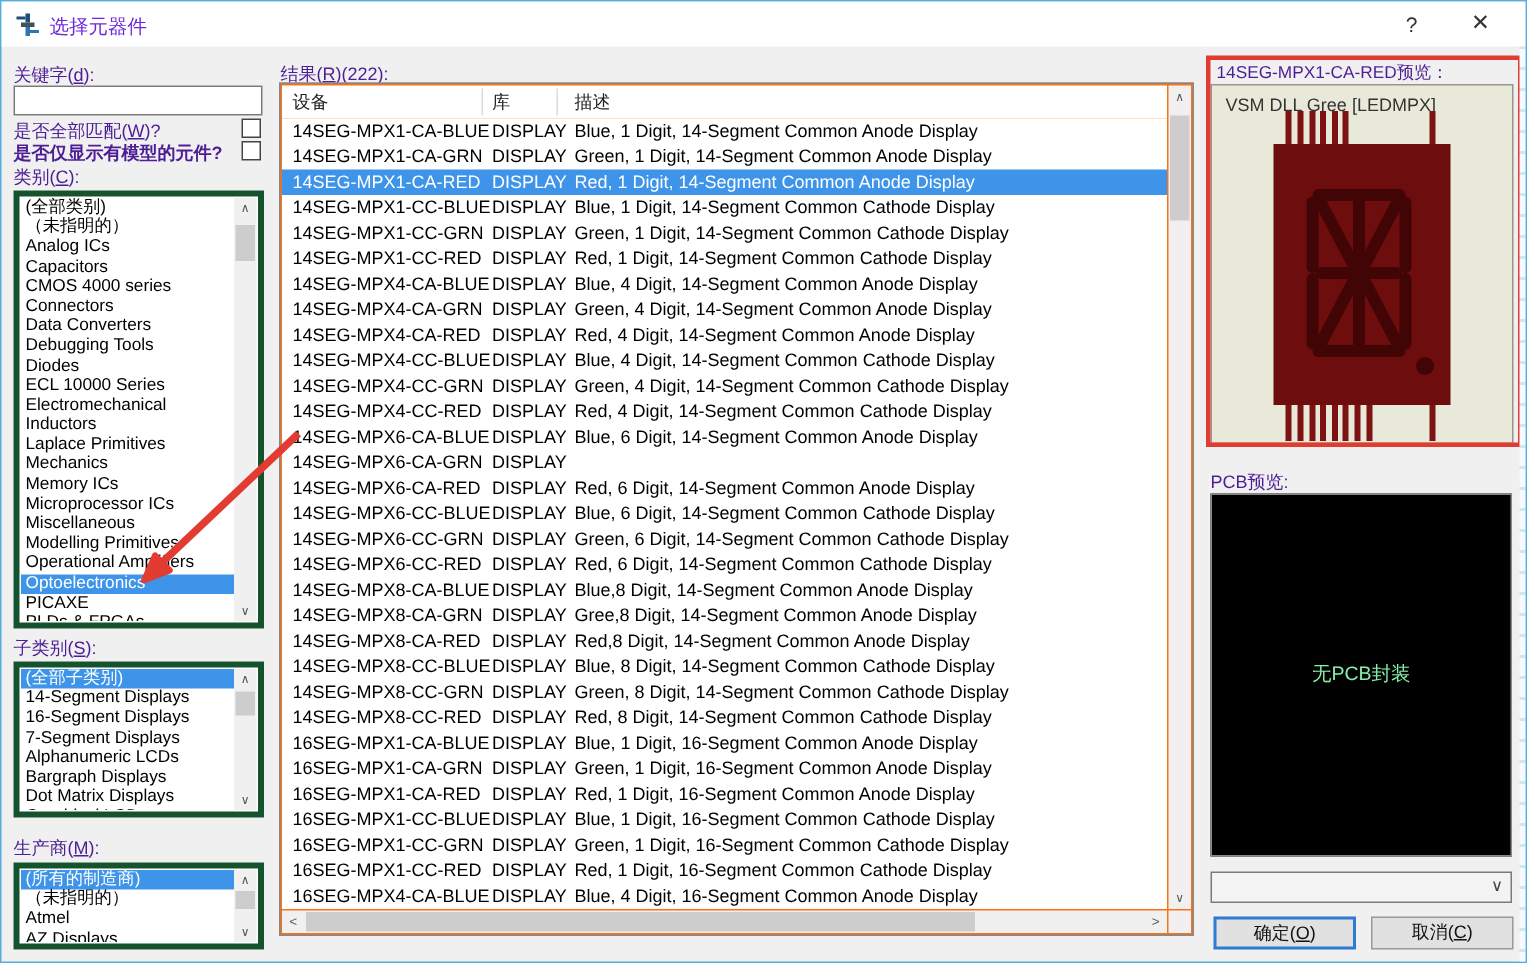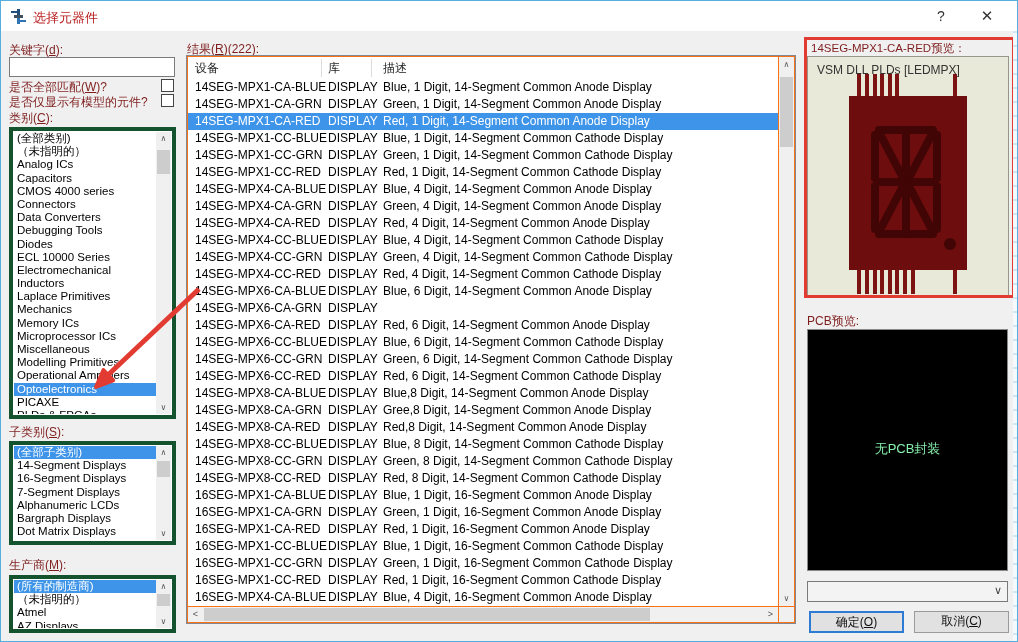--- a/index.html
+++ b/index.html
@@ -1,26 +1,26 @@
 <!DOCTYPE html>
 <html><head>
 <meta charset="utf-8">
 <style>
   * { margin:0; padding:0; box-sizing:border-box; }
   html,body { width:1018px; height:642px; }
   body { font-family:"Liberation Sans","DejaVu Sans",sans-serif; background:#f0f0f0; position:relative; overflow:hidden; }
   .abs { position:absolute; }
   .window { width:1018px; height:642px; background:#f0f0f0; border:1px solid #54aede; position:relative; overflow:hidden; }
   .titlebar { position:absolute; top:0; left:0; width:100%; height:30px; background:#ffffff; }
-  .title-text { position:absolute; left:32px; top:8px; font-size:13px; color:#b91c1c; }
+  .title-text { position:absolute; left:32px; top:8px; font-size:13px; color:#6d28d9; }
   .win-btn { position:absolute; top:0; height:30px; text-align:center; line-height:30px; font-size:14px; color:#333; }
   .help-btn { left:920px; width:40px; }
   .close-btn { left:962px; width:48px; font-size:15px; }
   .app-icon { position:absolute; left:9px; top:7px; width:17px; height:17px; }
-  .label { font-size:12px; color:#7f1d1d; white-space:nowrap; }
+  .label { font-size:12px; color:#4c1d95; white-space:nowrap; }
   .label u { text-decoration:underline; }
   .textinput { border:1px solid #7a7a7a; background:#fff; font-size:12px; padding:2px 4px; font-family:inherit; }
   .checkbox { width:13px; height:13px; border:1px solid #444; background:#fff; }
   .listbox { border:4px solid #14532d; background:#fff; overflow:hidden; }
   .listbox .items { position:absolute; left:1px; top:1px; right:16px; bottom:1px; overflow:hidden; }
   .li { font-size:11.5px; line-height:13.2px; height:13.2px; padding-left:3px; white-space:nowrap; color:#000; }
   .li.sel { background:#3d94e8; color:#fff; }
   .sb-v { position:absolute; top:1px; right:1px; bottom:1px; width:15px; background:#f0f0f0; }
   .sb-arrow { position:absolute; left:0; width:100%; height:13px; font-size:8px; line-height:13px; text-align:center; color:#555; }
   .sb-thumb { position:absolute; left:1px; right:1px; background:#cdcdcd; }
@@ -72,21 +72,21 @@
     <span class="title-text">选择元器件</span>
     <div class="win-btn help-btn">?</div>
     <div class="win-btn close-btn">✕</div>
   </div>
 
   <div class="abs label ak" style="left:8px;top:41px;">关键字(<u>d</u>):</div>
   <input class="abs textinput" style="left: 8px; top: 56px; width: 166px; height: 20px;" value="">
 
   <div class="abs label ak" style="left:8px;top:78px;text-align:center;">是否全部匹配(<u>W</u>)?</div>
   <div class="abs checkbox" style="left:160px;top:78px;"></div>
-  <div class="abs label" style="left:8px;top:93px;">是否仅显示有模型的元件?</div>
+  <div class="abs label" style="left:8px;top:93px;font-weight:bold;">是否仅显示有模型的元件?</div>
   <div class="abs checkbox" style="left:160px;top:93px;"></div>
 
   <div class="abs label ak" style="left:8px;top:109px;">类别(<u>C</u>):</div>
   <div class="abs listbox" style="left:8px;top:126px;width:167px;height:292px;">
     <div class="items" id="cat-items">
         <div class="li">(全部类别)</div>
         <div class="li">（未指明的）</div>
         <div class="li">Analog ICs</div>
         <div class="li">Capacitors</div>
         <div class="li">CMOS 4000 series</div>
@@ -324,21 +324,21 @@
     <div class="th-scroll">
       <div class="h-arrow" style="left:0;">&lt;</div>
       <div class="h-thumb" style="left:16px;width:446px;"></div>
       <div class="h-arrow" style="right:0;">&gt;</div>
     </div>
     <div class="corner"></div>
   </div>
 
   <div class="abs label" style="left:810px;top:40px;font-size:11.5px;">14SEG-MPX1-CA-RED预览：</div>
   <div class="abs preview-box">
-    <span class="vsm-text">VSM DLL PLDs [LEDMPX]</span>
+    <span class="vsm-text">VSM DLL Gree [LEDMPX]</span>
     <svg style="position:absolute;left:39px;top:17px;" width="125" height="222" viewBox="0 0 125 222">
       <g stroke="#7c1212" stroke-width="4">
         <line x1="12" y1="0" x2="12" y2="24"></line>
           <line x1="20" y1="0" x2="20" y2="24"></line>
         <line x1="28" y1="0" x2="28" y2="24"></line>
           <line x1="35" y1="0" x2="35" y2="24"></line>
         <line x1="43" y1="0" x2="43" y2="24"></line>
           <line x1="50" y1="0" x2="50" y2="24"></line>
         <line x1="108" y1="0" x2="108" y2="24"></line>
         <line x1="12" y1="196" x2="12" y2="220"></line>

